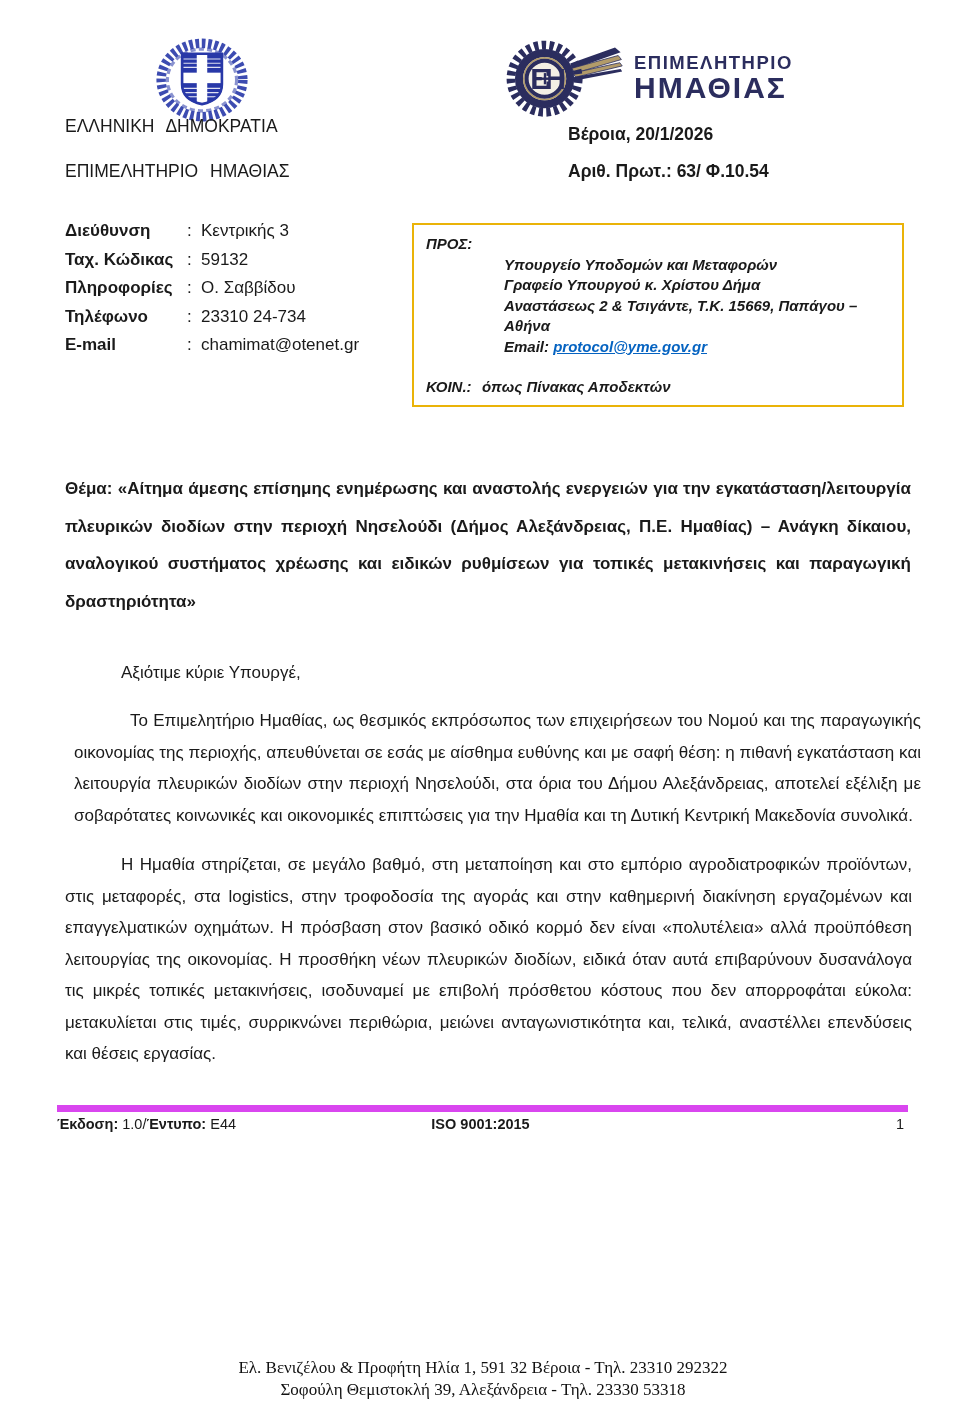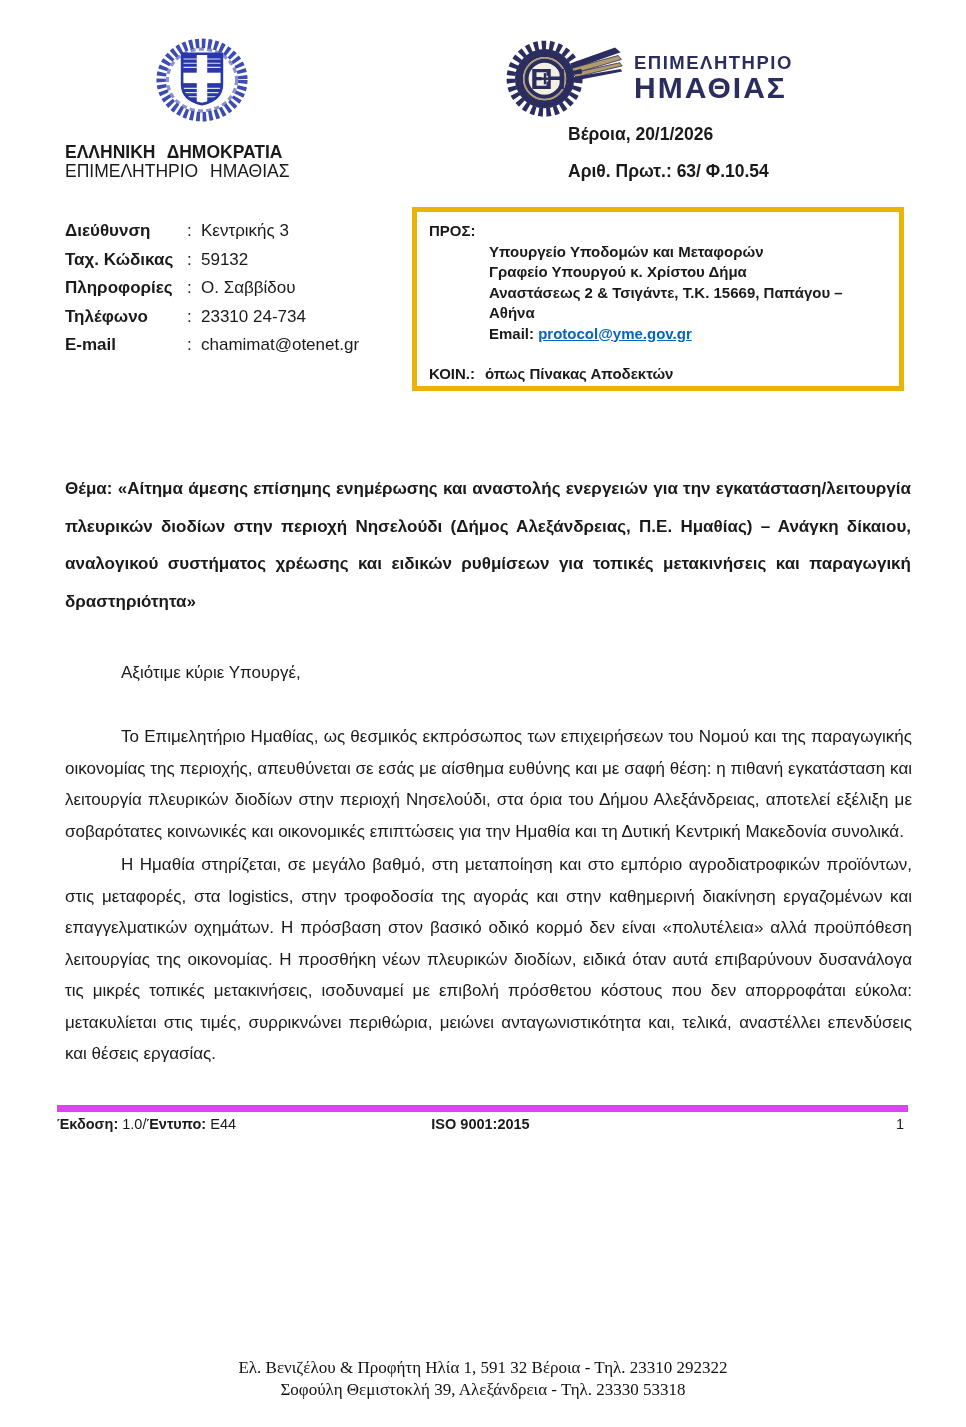--- a/index.html
+++ b/index.html
@@ -3,54 +3,54 @@
 <meta charset="utf-8">
 <style>
   * { margin:0; padding:0; box-sizing:border-box; }
   html,body { background:#ffffff; }
   body { font-family:"Liberation Sans", sans-serif; color:#1a1a1a; }
   .page {
     position:relative; width:966px; height:1427px; background:#fff; overflow:hidden;
   }
   
   .emblem { position:absolute; left:147px; top:36px; width:110px; height:88px; }
-  .hdr-left-1 { position:absolute; left:65px; top:142px; font-size:17.5px; font-weight:bold; word-spacing:7px; }
+  .hdr-left-1 { position:absolute; left:65px; top:116px; font-size:17.5px; font-weight:normal; word-spacing:7px; }
   .hdr-left-2 { position:absolute; left:65px; top:161px; font-size:17.5px; font-weight:normal; word-spacing:7px; }
   .chamber-logo { position:absolute; left:503px; top:33px; width:120px; height:85px; }
   .logo-text { position:absolute; left:634px; top:53px; color:#2b2d5e; line-height:1.05; }
   .logo-text .lt1 { font-size:18.5px; font-weight:bold; letter-spacing:1.5px; }
   .logo-text .lt2 { font-size:30px; font-weight:bold; letter-spacing:2px; }
   .hdr-date { position:absolute; left:568px; top:124px; font-size:17.5px; font-weight:bold; }
   .hdr-prot { position:absolute; left:568px; top:161px; font-size:17.5px; font-weight:bold; }
   
   .contact { position:absolute; left:65px; top:222px; width:330px; font-size:17px; }
   .contact .row { display:flex; margin-bottom:10.5px; line-height:18px; }
   .contact .lbl { width:122px; font-weight:bold; flex:0 0 122px; }
   .contact .col { width:14px; flex:0 0 14px; text-align:left; }
   .contact .val { white-space:nowrap; }
   
   .recipient-box {
-    position:absolute; left:412px; top:207px; width:492px; height:184px;
-    border:5px solid #eab308; padding:9px 12px; font-size:15px; font-weight:bold; line-height:20.5px;
+    position:absolute; left:412px; top:223px; width:492px; height:184px;
+    border:2px solid #eab308; padding:9px 12px; font-size:15px; font-weight:bold; line-height:20.5px;font-style:italic;
   }
   .recipient-box .to-label { }
-  .recipient-box .addr { margin-left:60px; }
+  .recipient-box .addr { margin-left:78px; }
   .recipient-box a { color:#0563c1; text-decoration:underline; font-weight:bold; }
   .recipient-box .cc { margin-top:20px; display:flex; }
   .recipient-box .cc .cc-lbl { flex:0 0 56px; }
   
   .subject {
     position:absolute; left:65px; top:470px; width:846px;
     font-size:17px; font-weight:bold; line-height:37.5px; text-align:justify;
   }
   
   .salutation { position:absolute; left:121px; top:663px; font-size:17px;text-align:center; }
   .para1 {
-    position:absolute; left:65px; top:705px; width:847px;
-    font-size:17px; line-height:31.5px; text-align:justify; text-indent:56px;margin-top:16px;
+    position:absolute; left:74px; top:705px; width:847px;
+    font-size:17px; line-height:31.5px; text-align:justify; text-indent:56px;
   }
   .para2 {
     position:absolute; left:65px; top:849px; width:847px;
     font-size:17px; line-height:31.5px; text-align:justify; text-indent:56px;
   }
   
   .doc-footer {
     position:absolute; left:57px; top:1105px; width:851px;
     border-top:7px solid #d946ef; padding-top:4px;
     display:flex; align-items:flex-start; font-size:14.5px;

